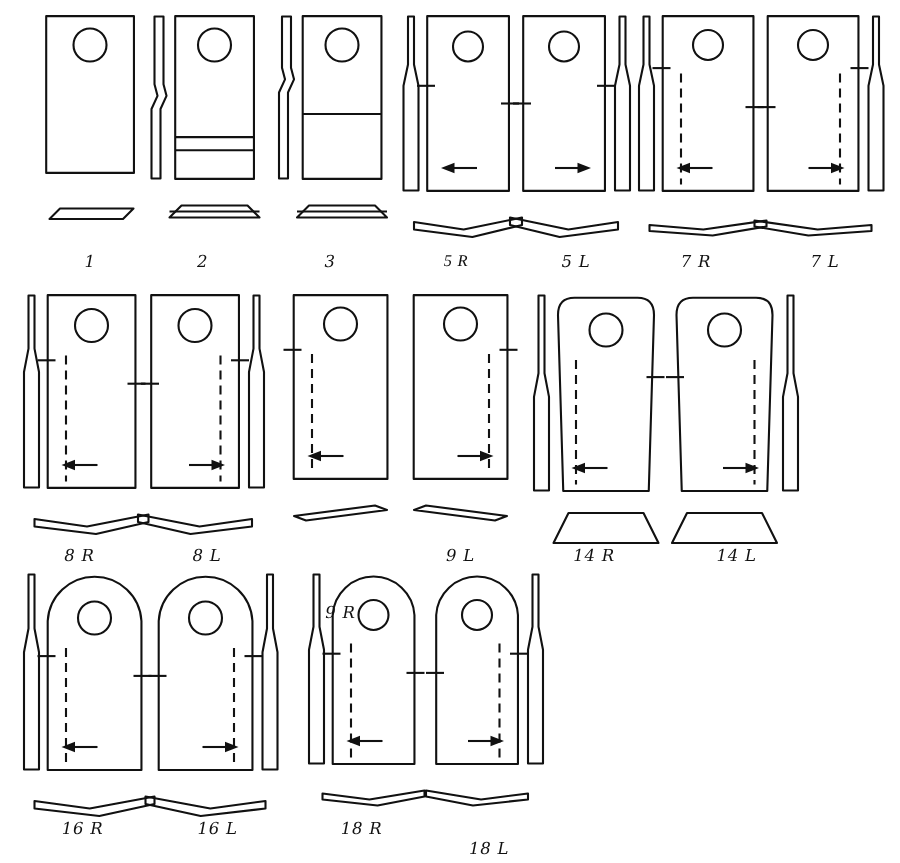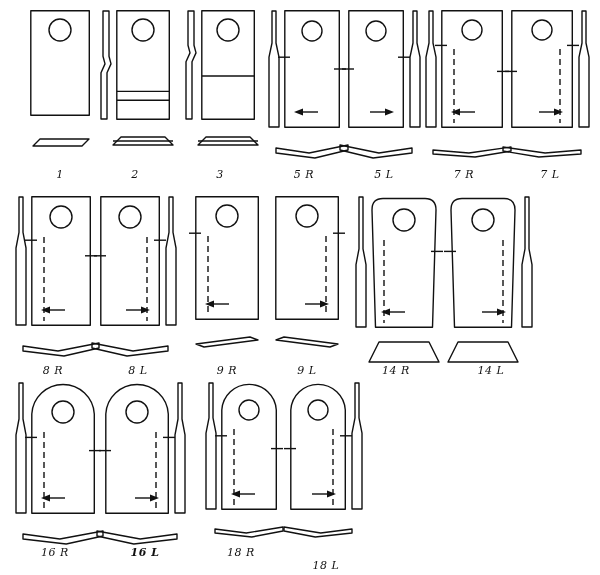--- a/index.html
+++ b/index.html
@@ -62,21 +62,21 @@
             <rect x="16.8" y="0.75" width="54.5" height="116.5"></rect>
             <circle cx="44" cy="21" r="10"></circle>
             <line x1="10" y1="47.2" x2="22" y2="47.2"></line>
             <line x1="66" y1="59" x2="78" y2="59"></line>
             <line x1="50" y1="102" x2="30" y2="102"></line>
             <polygon class="f" points="26,102 35,98.5 35,105.5"></polygon>
             <path d="M 4,1 L 8,1 L 8,33 L 11,47.2 L 11,117 L 1,117 L 1,47.2 L 4,33 Z"></path>
             <path d="M 8,138 L 41.1,143 L 80,135 L 80,140 L 46.9,148 L 8,143 Z"></path>
           </svg>
         </div>
-        <div class="lbl" style="margin-top: 8px;">5 R</div>
+        <div class="lbl" style="margin-top: 8px; font-family: Liberation Serif, serif;">5 R</div>
       </div>
       <div class="item" style="margin-left: 8px;">
         <div>
           <svg width="72" height="150" viewBox="0 0 72 150" xmlns="http://www.w3.org/2000/svg">
             <rect x="0.8" y="0.75" width="54.5" height="116.5"></rect>
             <circle cx="28" cy="21" r="10"></circle>
             <line x1="50" y1="47.2" x2="62" y2="47.2"></line>
             <line x1="-6" y1="59" x2="6" y2="59"></line>
             <line x1="22" y1="102" x2="42" y2="102"></line>
             <polygon class="f" points="46,102 37,98.5 37,105.5"></polygon>
@@ -145,21 +145,21 @@
             <line x1="54" y1="44.2" x2="66" y2="44.2"></line>
             <line x1="-6" y1="59.8" x2="6" y2="59.8"></line>
             <line x1="26" y1="114" x2="46" y2="114"></line>
             <polygon class="f" points="50,114 41,110.5 41,117.5"></polygon>
             <path d="M 69,1 L 73,1 L 73,36.4 L 76,52 L 76,129 L 66,129 L 66,52 L 69,36.4 Z"></path>
             <path d="M 68,150 L 33,155 L -8,147 L -8,152 L 27,160 L 68,155 Z"></path>
           </svg>
         </div>
         <div class="lbl" style="margin-top: 0px;">8 L</div>
       </div>
-      <div class="item" style="margin-left: 19px;">
+      <div class="item" style="margin-left: 19px; gap: 38px;">
         <div>
           <svg width="64" height="168" viewBox="0 0 64 168" xmlns="http://www.w3.org/2000/svg">
             <rect x="0.8" y="0.75" width="62.5" height="122.5"></rect>
             <circle cx="32" cy="20" r="11"></circle>
             <line x1="13" y1="40" x2="13" y2="119" stroke-dasharray="6 4"></line>
             <line x1="-6" y1="37.2" x2="6" y2="37.2"></line>
             <line x1="34" y1="108" x2="14" y2="108"></line>
             <polygon class="f" points="10,108 19,104.5 19,111.5"></polygon>
             <path d="M 1,148 L 55,141 L 63,144 L 9,151 Z"></path>
           </svg>
@@ -235,21 +235,21 @@
             <circle cx="32" cy="30" r="11"></circle>
             <line x1="51" y1="50" x2="51" y2="127" stroke-dasharray="6 4"></line>
             <line x1="58" y1="55.4" x2="70" y2="55.4"></line>
             <line x1="-6" y1="68.6" x2="6" y2="68.6"></line>
             <line x1="30" y1="116" x2="50" y2="116"></line>
             <polygon class="f" points="54,116 45,112.5 45,119.5"></polygon>
             <path d="M 73,1 L 77,1 L 77,37 L 80,52.8 L 80,131 L 70,131 L 70,52.8 L 73,37 Z"></path>
             <path d="M 72,152 L 35.2,157 L -8,149 L -8,154 L 28.8,162 L 72,157 Z"></path>
           </svg>
         </div>
-        <div class="lbl" style="margin-top: 2px; font-weight: bold;">16 L</div>
+        <div class="lbl" style="margin-top: 2px;">16 L</div>
       </div>
       <div class="item" style="margin-left: 20px; justify-content: space-between;">
         <div>
           <svg width="72" height="162" viewBox="0 0 72 162" xmlns="http://www.w3.org/2000/svg">
             <path d="M 16.8,127.3 L 16.8,28 A 27.3 27.3 0 0 1 71.3,28 L 71.3,127.3 Z"></path>
             <circle cx="44" cy="28" r="10"></circle>
             <line x1="29" y1="47" x2="29" y2="123" stroke-dasharray="6 4"></line>
             <line x1="10" y1="53.8" x2="22" y2="53.8"></line>
             <line x1="66" y1="66.6" x2="78" y2="66.6"></line>
             <line x1="50" y1="112" x2="30" y2="112"></line>

